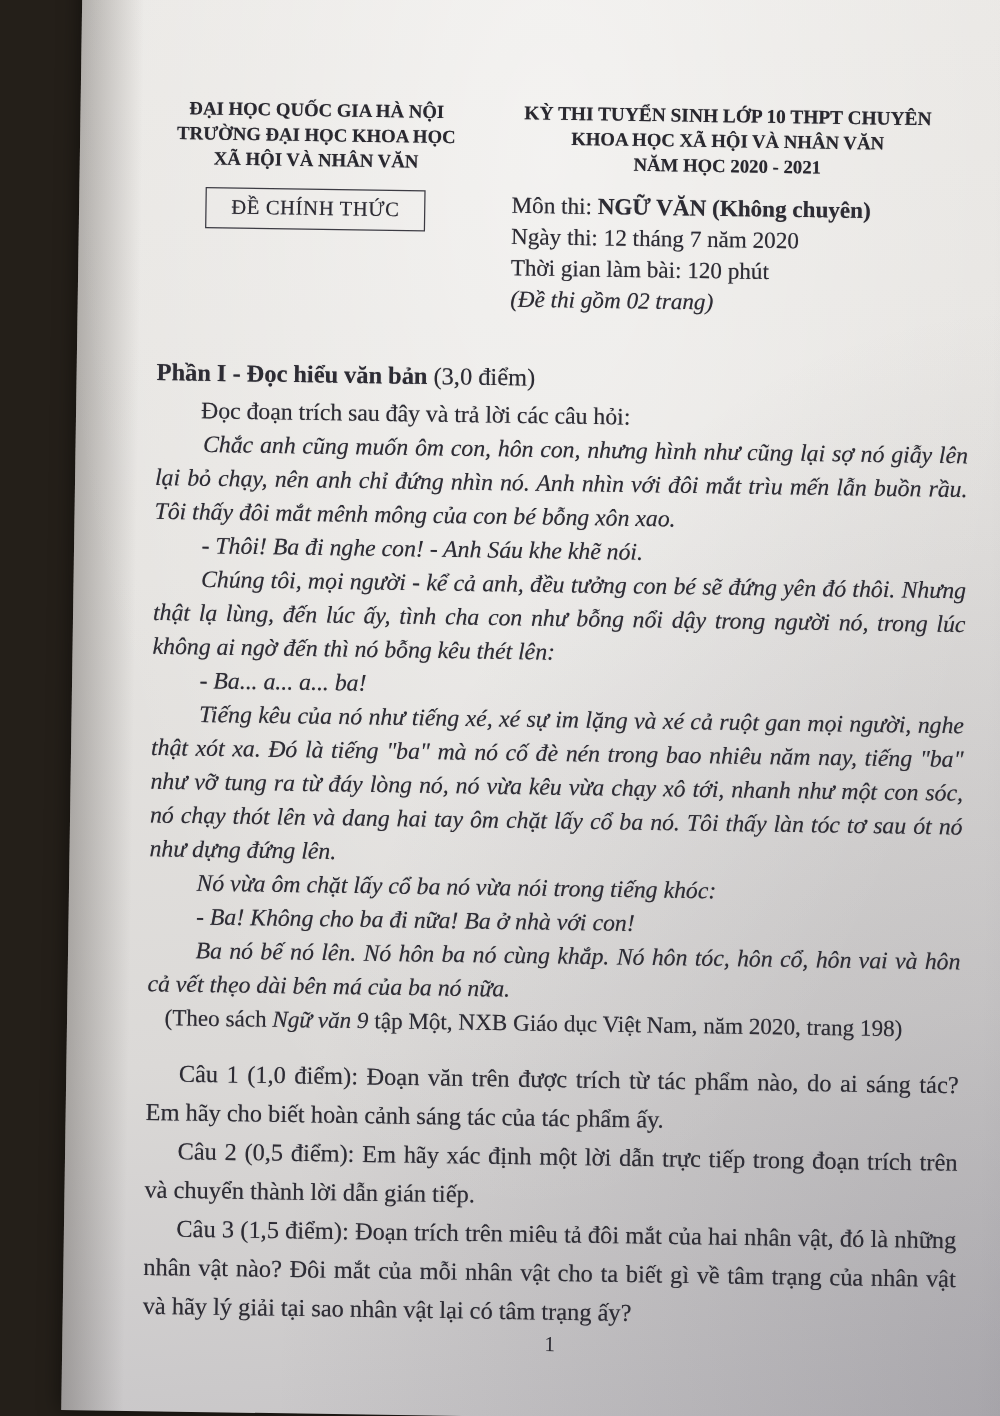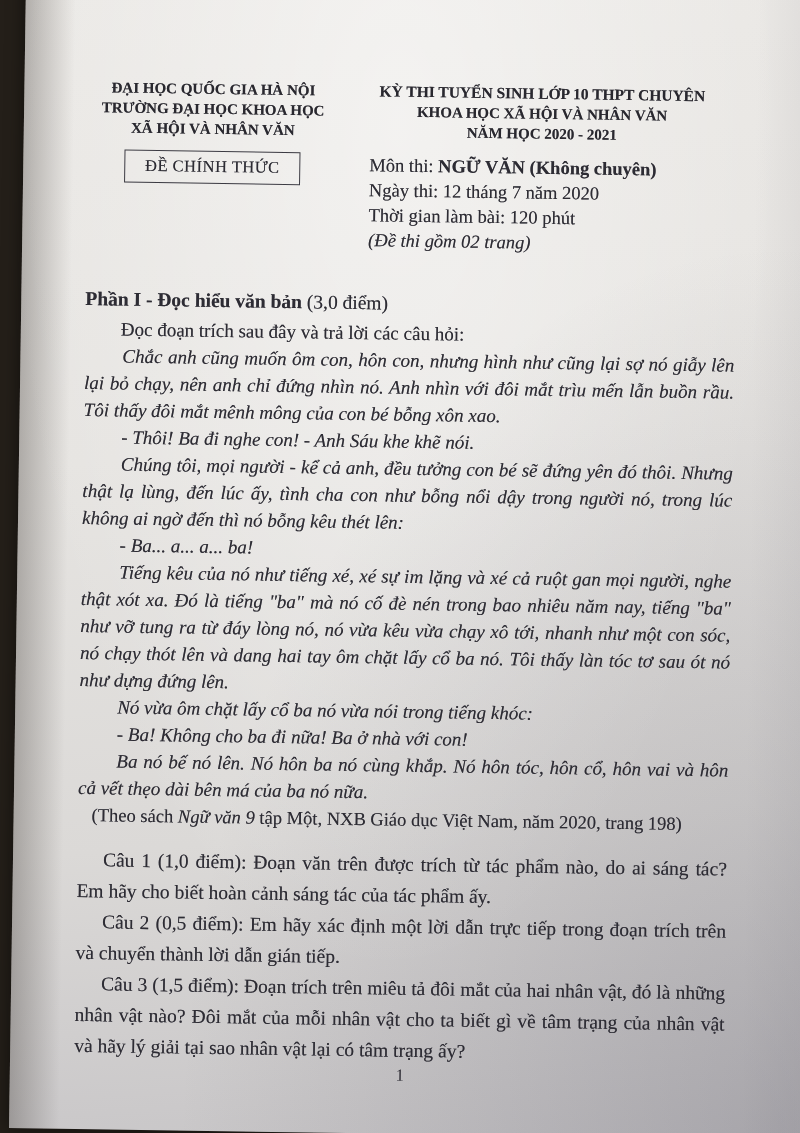--- a/index.html
+++ b/index.html
@@ -2,21 +2,21 @@
 <html><head>
 <meta charset="utf-8">
 <style>
   html, body {
     margin: 0; padding: 0;
     width: 800px; height: 1133px;
     overflow: hidden;
     background: #241f19;
     font-family: "Liberation Serif", "DejaVu Serif", serif;
   }
-  .scene { position: relative; width: 632px; height: 1133px; }
+  .scene { position: relative; width: 632px; height: 1133px; margin-left: 40px; }
 
   
   .paper {
     position: absolute;
     left: 9px; top: -22px;
     width: 832px; height: 1150px;
     transform-origin: 0px 1150px;
     transform: rotate(0.85deg);
     background: linear-gradient(175deg, #ebe9e6 0%, #e6e4e1 40%, #dbd9d7 72%, #c6c4c6 100%);
     box-shadow: 0 0 18px rgba(0,0,0,.55);

